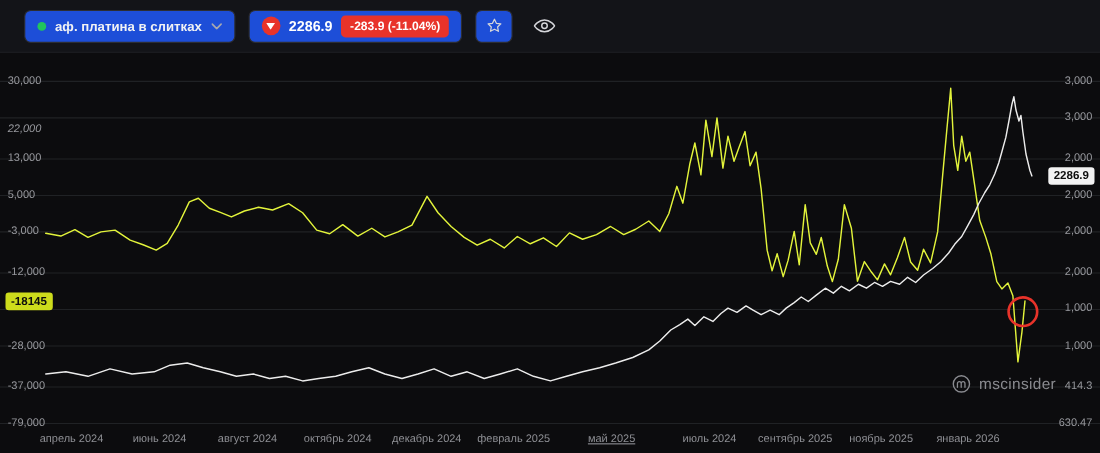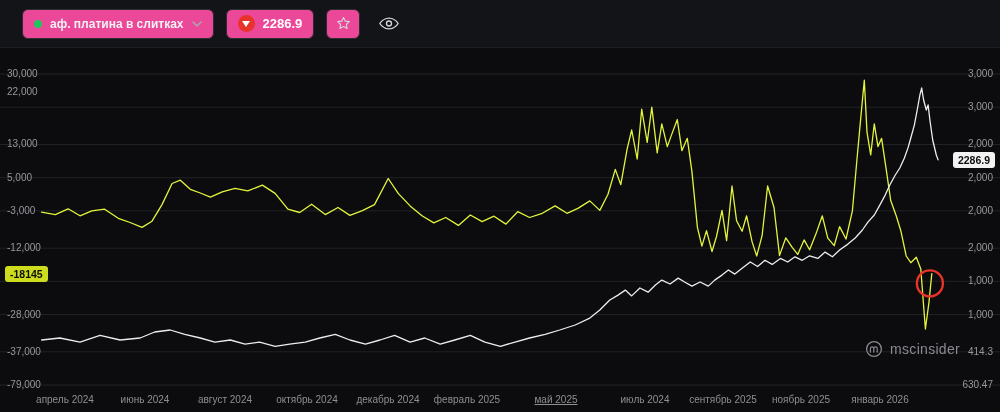--- a/index.html
+++ b/index.html
@@ -15,21 +15,21 @@
   .topbar {
     position: absolute; top: 0; left: 0; right: 0; height: 48px;
     background: #131418;
     border-bottom: 1px solid #1d1e22;
     display: flex; align-items: center; gap: 12px;
     padding-left: 22px; box-sizing: border-box;
     z-index: 6;
   }
   .chip {
     display: flex; align-items: center; gap: 8px;
-    background: #ec4899; border-radius: 6px;
+    background: #1d4ed8; border-radius: 6px;
     height: 30px; padding: 0 11px; box-sizing: border-box;
     border: 1px solid #2c2d32;
   }
   .dot { width: 8px; height: 8px; border-radius: 50%; flex: 0 0 auto; }
   .instrument-label { font-size: 12px; font-weight: bold; color: #f1f2f4; white-space: nowrap; }
   .down-circle {
     width: 17px; height: 17px; border-radius: 50%;
     display: flex; align-items: center; justify-content: center; flex: 0 0 auto;
   }
   .price-text { font-size: 13px; font-weight: bold; color: #ffffff; }
@@ -86,20 +86,21 @@
       </span>
     </div>
 
     <div class="chip">
       <span class="down-circle" style="background: rgb(232, 51, 42);">
         <svg width="8" height="6" viewBox="0 0 8 6">
             <path d="M0 0h8L4 6z" fill="#ffffff"></path>
           </svg>
       </span>
       <span class="price-text">2286.9</span>
+      <span class="change-pill" style="background: rgb(232, 51, 42);">-283.9 (-11.04%)</span>
     </div>
 
     <button class="chip icon-btn">
       <span style="display:flex;">
         <svg width="17" height="17" viewBox="0 0 24 24">
             <path d="M12 3.5l2.5 5.2 5.7.7-4.2 4 1.1 5.6L12 16.3 6.9 19l1.1-5.6-4.2-4 5.7-.7z" fill="none" stroke="#d5d6da" stroke-width="1.6" stroke-linejoin="round"></path>
           </svg>
       </span>
     </button>
 
@@ -126,21 +127,21 @@
         <line x1="0" x2="1000" y1="351.8" y2="351.8" stroke="#202225" stroke-width="1"></line>
         <line x1="0" x2="1000" y1="385.0" y2="385.0" stroke="#202225" stroke-width="1"></line>
         <polyline points="41.6,212.1 55.3,214.6 68.1,208.8 80.0,215.8 91.8,210.8 104.6,209.2 118.3,218.3 130.1,222.5 142.0,227.4 152.0,221.2 162.0,204.6 172.1,183.5 180.3,180.2 190.3,189.3 200.3,193.0 210.4,197.2 222.2,191.8 235.0,188.4 247.8,190.9 262.4,185.1 275.1,193.4 287.9,209.2 299.7,212.5 311.6,204.2 325.3,214.6 338.0,207.5 349.9,215.4 361.8,210.8 374.5,204.6 388.2,178.5 398.2,193.4 410.1,205.9 422.0,215.8 433.8,222.9 445.7,217.5 458.4,225.4 470.3,215.0 482.1,221.6 494.0,216.2 505.9,224.1 517.7,211.7 529.6,217.5 542.3,213.3 555.1,205.9 567.0,213.3 577.9,208.4 589.8,200.9 599.8,210.4 608.0,194.3 615.3,169.4 620.8,184.7 627.2,148.6 631.7,130.0 637.2,159.0 641.7,109.2 647.2,142.4 651.8,107.2 657.2,152.8 661.8,123.8 667.3,146.6 671.8,134.1 677.3,119.6 681.9,150.7 687.3,138.3 691.9,171.4 697.4,227.4 701.9,246.1 706.5,230.7 712.0,251.5 716.5,236.5 722.0,210.4 726.6,240.7 732.0,186.0 736.6,220.8 742.1,231.2 746.6,215.8 752.1,241.9 756.7,256.0 762.1,235.7 767.6,186.0 774.0,207.5 779.5,255.6 785.8,237.8 792.2,247.3 797.7,254.4 804.1,239.9 809.6,249.8 815.9,234.1 822.3,215.8 827.8,238.2 834.2,245.7 839.6,226.6 846.0,239.0 852.4,210.8 857.0,159.0 860.6,119.6 864.3,80.2 867.0,132.1 870.7,154.9 874.3,123.8 878.0,146.6 881.6,138.3 886.2,169.4 890.7,200.5 896.2,215.8 900.8,230.7 906.2,256.0 910.8,262.7 916.3,257.3 920.8,268.9 925.4,329.0 929.0,302.1 931.8,273.6" fill="none" stroke="#e3f43b" stroke-width="1.3" stroke-linejoin="round" stroke-linecap="round"></polyline>
         <polyline points="41.6,340.0 59.9,338.0 80.0,342.1 100.0,335.3 120.1,340.0 140.1,338.0 154.7,332.0 170.2,330.0 184.8,334.3 200.3,338.0 214.9,342.1 230.4,340.0 245.0,344.1 259.6,342.1 275.1,346.3 289.7,344.1 305.2,342.1 319.8,338.0 335.3,334.3 349.9,340.0 365.4,344.1 380.0,340.0 394.6,335.3 410.1,342.1 424.7,338.0 440.2,344.1 454.8,340.0 470.3,335.3 484.9,342.1 500.4,346.3 515.0,342.1 529.6,338.0 545.1,334.3 559.7,330.0 575.2,325.0 589.8,318.1 599.8,310.0 609.8,300.0 618.0,295.1 625.3,290.1 631.7,295.9 639.9,288.0 648.1,292.2 655.4,285.0 661.8,280.1 670.0,284.0 678.2,278.1 684.6,282.0 691.9,286.1 700.1,282.0 708.3,286.1 714.7,280.1 722.0,275.1 728.4,270.0 734.8,274.1 742.1,268.3 750.3,262.0 757.6,266.5 764.9,260.3 772.2,264.4 780.4,258.4 787.7,262.0 795.0,256.8 802.3,260.3 809.6,255.8 817.8,258.4 825.1,252.1 832.4,256.8 839.6,250.0 847.9,244.1 855.2,238.0 862.4,230.0 867.9,222.1 874.3,215.0 879.8,205.1 885.2,195.1 889.8,185.0 895.3,175.0 899.8,168.0 904.4,158.0 908.0,147.9 910.8,138.0 914.4,124.9 917.2,110.0 919.9,95.0 921.7,88.0 923.6,100.0 926.3,110.0 928.1,104.9 929.9,120.0 932.7,140.0 936.3,155.0 938.1,159.9" fill="none" stroke="#ececec" stroke-width="1.3" stroke-linejoin="round" stroke-linecap="round"></polyline>
         <circle cx="929.9" cy="283.4" r="13" fill="none" stroke="#e8332a" stroke-width="2.4"></circle>
       </svg>
 
     <div id="ticks-layer">
         <div class="tick" style="left: 7px; top: 67px;">30,000</div>
         <div class="tick right" style="right: 7px; top: 67px;">3,000</div>
-        <div class="tick" style="left: 7px; top: 85px;">22,000</div>
+        <div class="tick" style="left: 7px; top: 111px; font-style: italic;">22,000</div>
         <div class="tick right" style="right: 7px; top: 100px;">3,000</div>
         <div class="tick" style="left: 7px; top: 137px;">13,000</div>
         <div class="tick right" style="right: 7px; top: 137px;">2,000</div>
         <div class="tick" style="left: 7px; top: 171px;">5,000</div>
         <div class="tick right" style="right: 7px; top: 171px;">2,000</div>
         <div class="tick" style="left: 7px; top: 204px;">-3,000</div>
         <div class="tick right" style="right: 7px; top: 204px;">2,000</div>
         <div class="tick" style="left: 7px; top: 241px;">-12,000</div>
         <div class="tick right" style="right: 7px; top: 241px;">2,000</div>
         <div class="tick right" style="right: 7px; top: 274px;">1,000</div>

